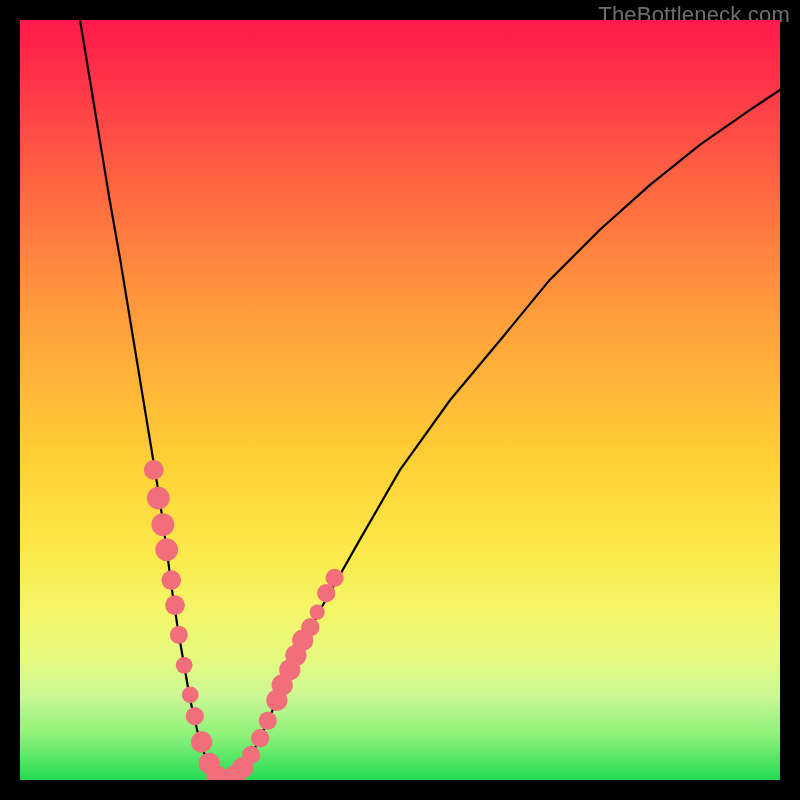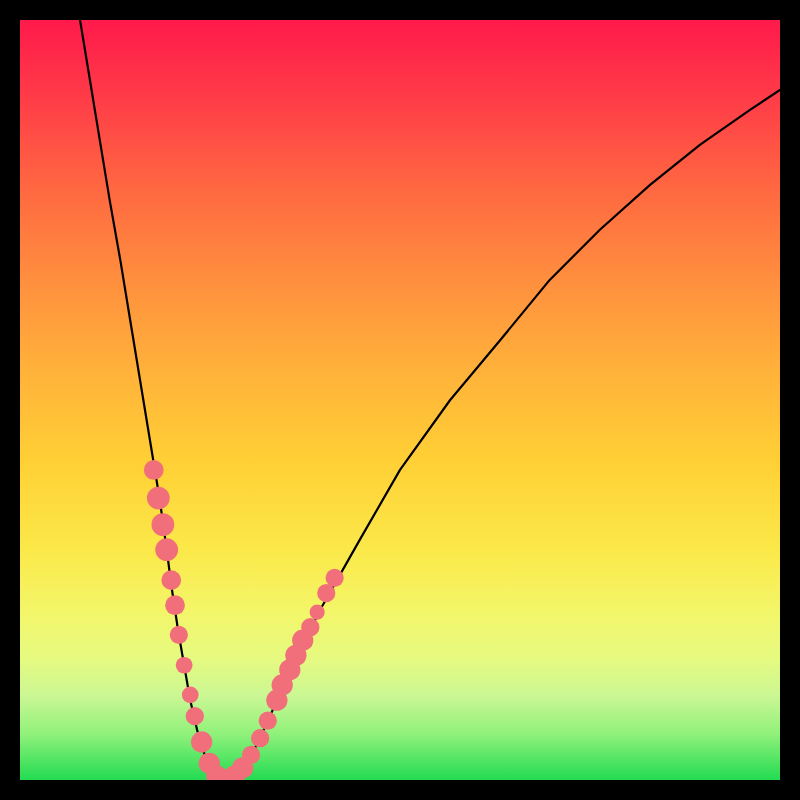--- a/index.html
+++ b/index.html
@@ -65,20 +65,21 @@
   }
   .marker {
     fill: #f16f7a;
     stroke: none;
   }
 </style>
 </head>
 <body>
 
 <div class="frame">
+  <div class="watermark">TheBottleneck.com</div>
 
   <div class="plot">
     <svg class="overlay" viewBox="0 0 760 760" preserveAspectRatio="none">
       <path id="curve-path" class="curve" d="M60.04 0.00 L69.92 60.04 L79.80 120.08 L89.68 180.12 L100.32 240.16 L110.20 300.20 L120.08 360.24 L129.96 420.28 L139.84 480.32 L146.68 529.72 L152.00 570.00 L158.08 610.28 L164.92 649.80 L170.24 680.20 L177.08 709.84 L184.68 734.92 L195.32 751.64 L202.16 760.00 L209.76 760.00 L219.64 751.64 L231.80 734.92 L250.04 696.16 L269.80 649.80 L300.20 589.76 L339.72 519.84 L380.00 449.92 L430.16 380.00 L480.32 319.96 L529.72 259.92 L579.88 209.76 L630.04 164.92 L680.20 124.64 L730.36 89.68 L760.00 69.92"></path>
       <g id="marker-group">
           <circle cx="133.76" cy="449.92" r="9.88" class="marker"></circle>
           <circle cx="138.32" cy="478.04" r="11.40" class="marker"></circle>
           <circle cx="142.88" cy="504.64" r="11.40" class="marker"></circle>
           <circle cx="146.68" cy="529.72" r="11.40" class="marker"></circle>
           <circle cx="151.24" cy="560.12" r="9.88" class="marker"></circle>

